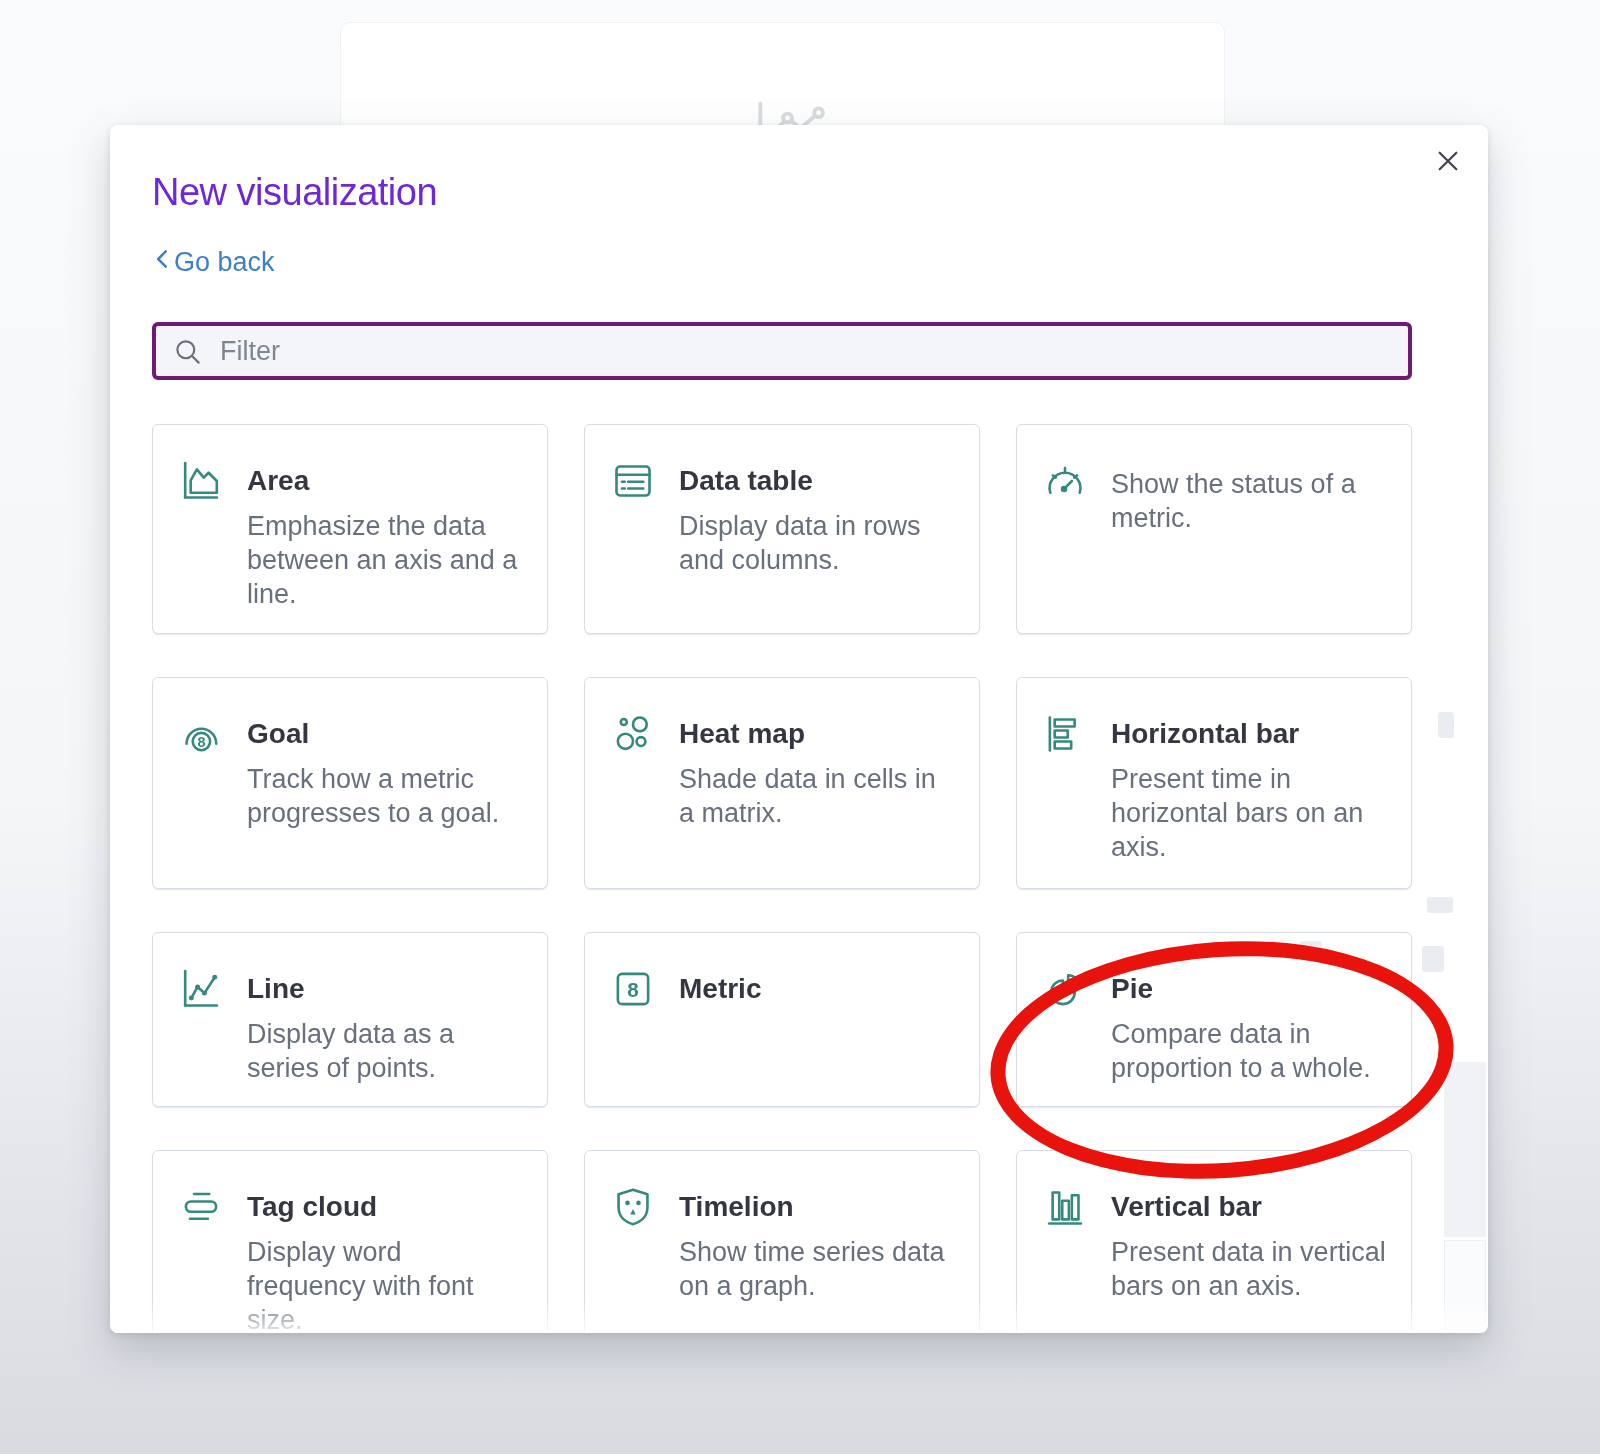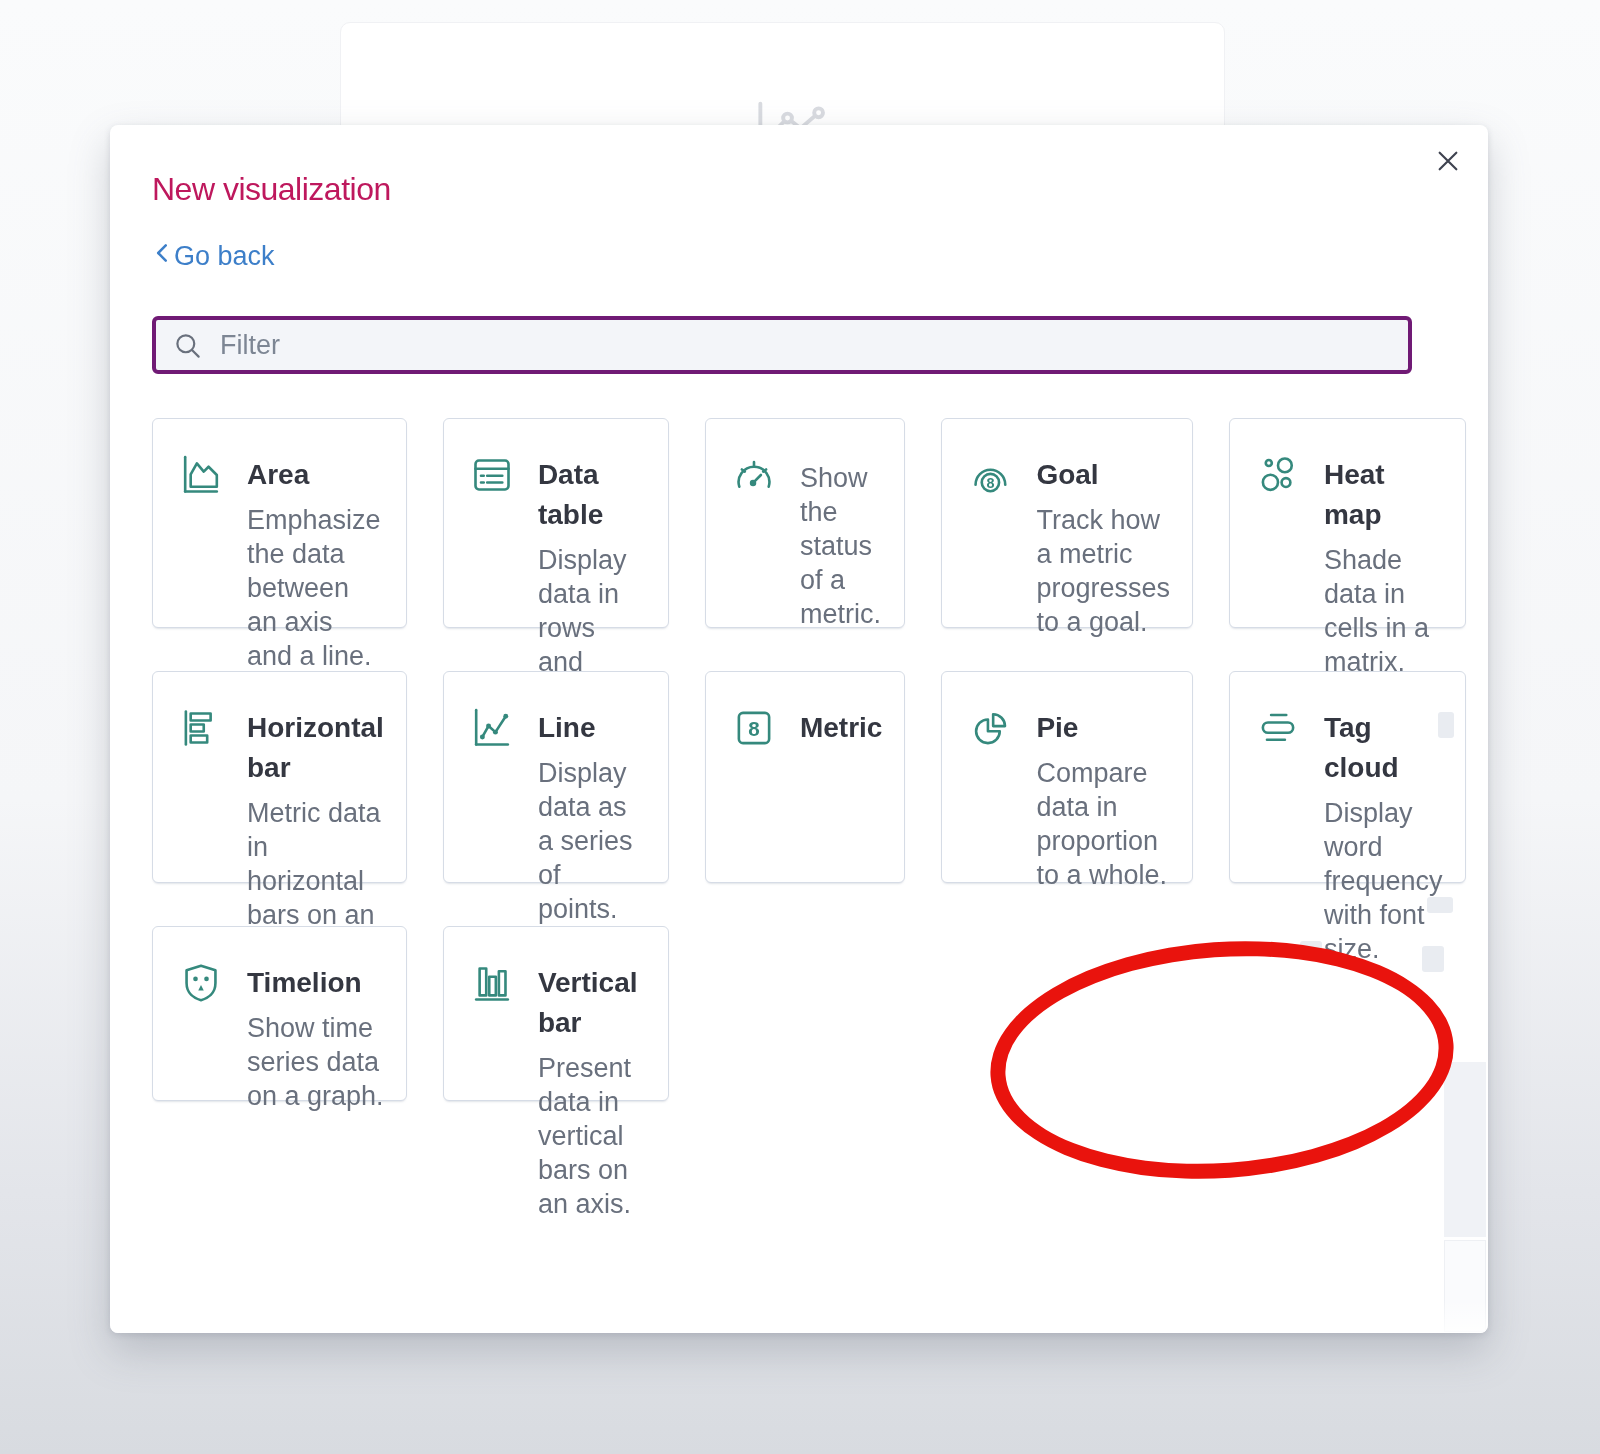--- a/index.html
+++ b/index.html
@@ -17,34 +17,34 @@
     background:#fff; border-radius:8px; overflow:hidden;
     box-shadow:0 18px 40px rgba(92,99,115,.28), 0 2px 6px rgba(92,99,115,.18);
     padding:0 42px; }
   .modal::after { content:""; position:absolute; left:0; right:0; bottom:0; height:34px;
     background:linear-gradient(180deg, rgba(255,255,255,0), rgba(255,255,255,.85)); pointer-events:none; }
 
   .close-btn { position:absolute; top:16px; right:20px; width:40px; height:40px;
     display:flex; align-items:center; justify-content:center; cursor:pointer;
     background:none; border:none; color:#3f4350; }
 
-  .modal-title { margin-top:46px; font-size:32px; font-weight:400; color:#be185d; letter-spacing:-.5px; }
+  .modal-title { margin-top:46px; font-size:38px; font-weight:400; color:#6d28d9; letter-spacing:-.5px; }
 
   .back-link { margin-top:32px; display:inline-flex; align-items:center; 
     font-size:27px; font-weight:500; color:#3d7fc9; text-decoration:none; cursor:pointer; }
 
   .filter-wrap { position:relative; margin-top:43px; }
   .filter-input { width:1260px; height:58px; background:#f3f5f9; border:4px solid #701a75;
     border-radius:6px; font-size:27px; color:#343741; padding:0 20px 0 64px;
     font-family:"Liberation Sans", sans-serif; outline:none; }
   .filter-input::placeholder { color:#7d8694; }
   .filter-wrap .search-ic { position:absolute; left:22px; top:16px; color:#69707d; }
 
   .card-grid { margin-top:44px; display:grid; width:1260px;
-    grid-template-columns:repeat(5,1fr); grid-template-rows:210px 212px 175px 208px;
+    grid-template-columns:repeat(3,1fr); grid-template-rows:210px 212px 175px 208px;
     column-gap:36px; row-gap:43px; }
   .viz-card { background:#fff; border:1px solid #d6dce6; border-radius:6px;
     box-shadow:0 2px 2px -1px rgba(152,162,179,.3); cursor:pointer;
     padding:34px 22px 20px 26px; display:flex; align-items:flex-start; }
   .viz-card .ic { flex:0 0 44px; width:44px; height:44px; color:#35897d; }
   .viz-card .txt { margin-left:24px; }
   .viz-card h3 { font-size:28px; font-weight:700; color:#343741; line-height:40px; margin-top:2px; }
   .viz-card p { font-size:27px; color:#69707d; line-height:34px; margin-top:8px; }
 
   
@@ -167,21 +167,21 @@
 
   <div class="viz-card">
     <span class="ic"><svg width="44" height="44" viewBox="0 0 32 32" fill="none" stroke="currentColor" stroke-width="1.9" stroke-linecap="round" stroke-linejoin="round">
             <path d="M5 4v24"></path>
             <rect x="8.5" y="5.5" width="14.5" height="5"></rect>
             <rect x="8.5" y="13.5" width="9.5" height="5"></rect>
             <rect x="8.5" y="21.5" width="12" height="5"></rect>
           </svg></span>
     <span class="txt">
       <h3>Horizontal bar</h3>
-      <p>Metric data in horizontal bars on an axis.</p>
+      <p>Present time in horizontal bars on an axis.</p>
     </span>
   </div>
 
   <div class="viz-card">
     <span class="ic"><svg width="44" height="44" viewBox="0 0 32 32" fill="none" stroke="currentColor" stroke-width="1.9" stroke-linecap="round" stroke-linejoin="round">
             <path d="M4.5 3v25"></path>
             <path d="M4.5 28h23"></path>
             <path d="M9 22.5l4.5-8 5 4.5 7.5-11.5"></path>
             <circle cx="9" cy="22.5" r="1.8" fill="currentColor" stroke="none"></circle>
             <circle cx="13.5" cy="14.5" r="1.8" fill="currentColor" stroke="none"></circle>

